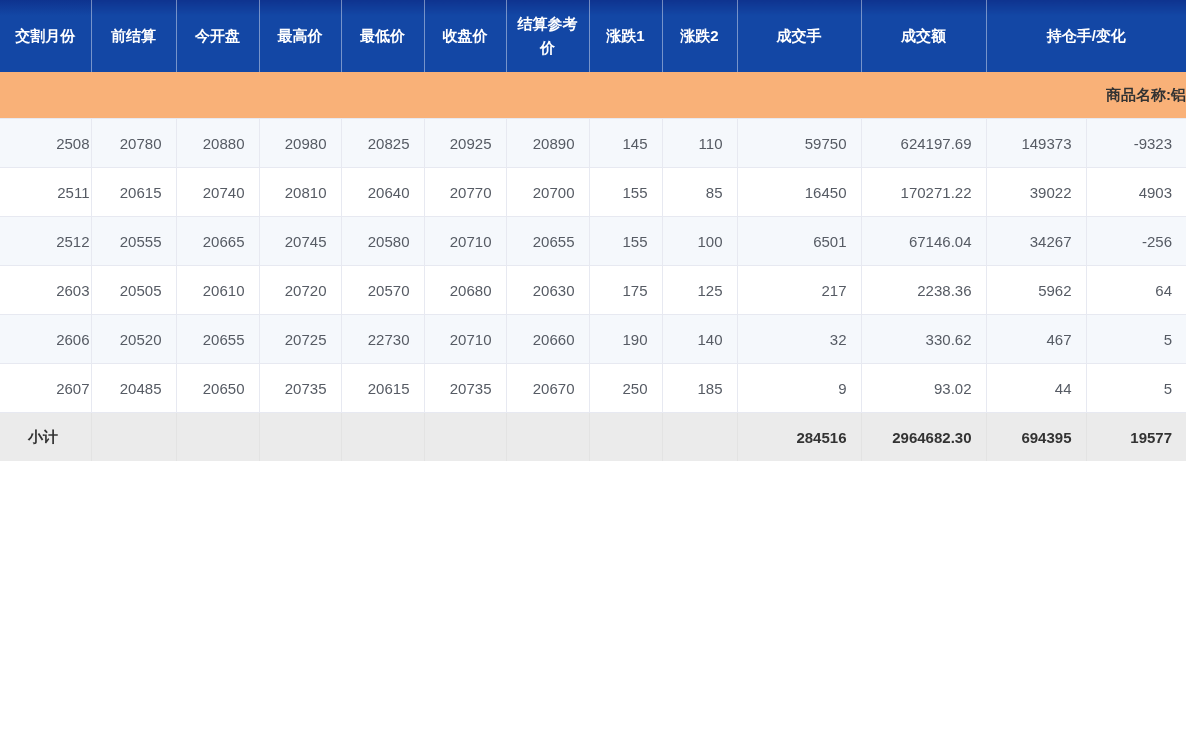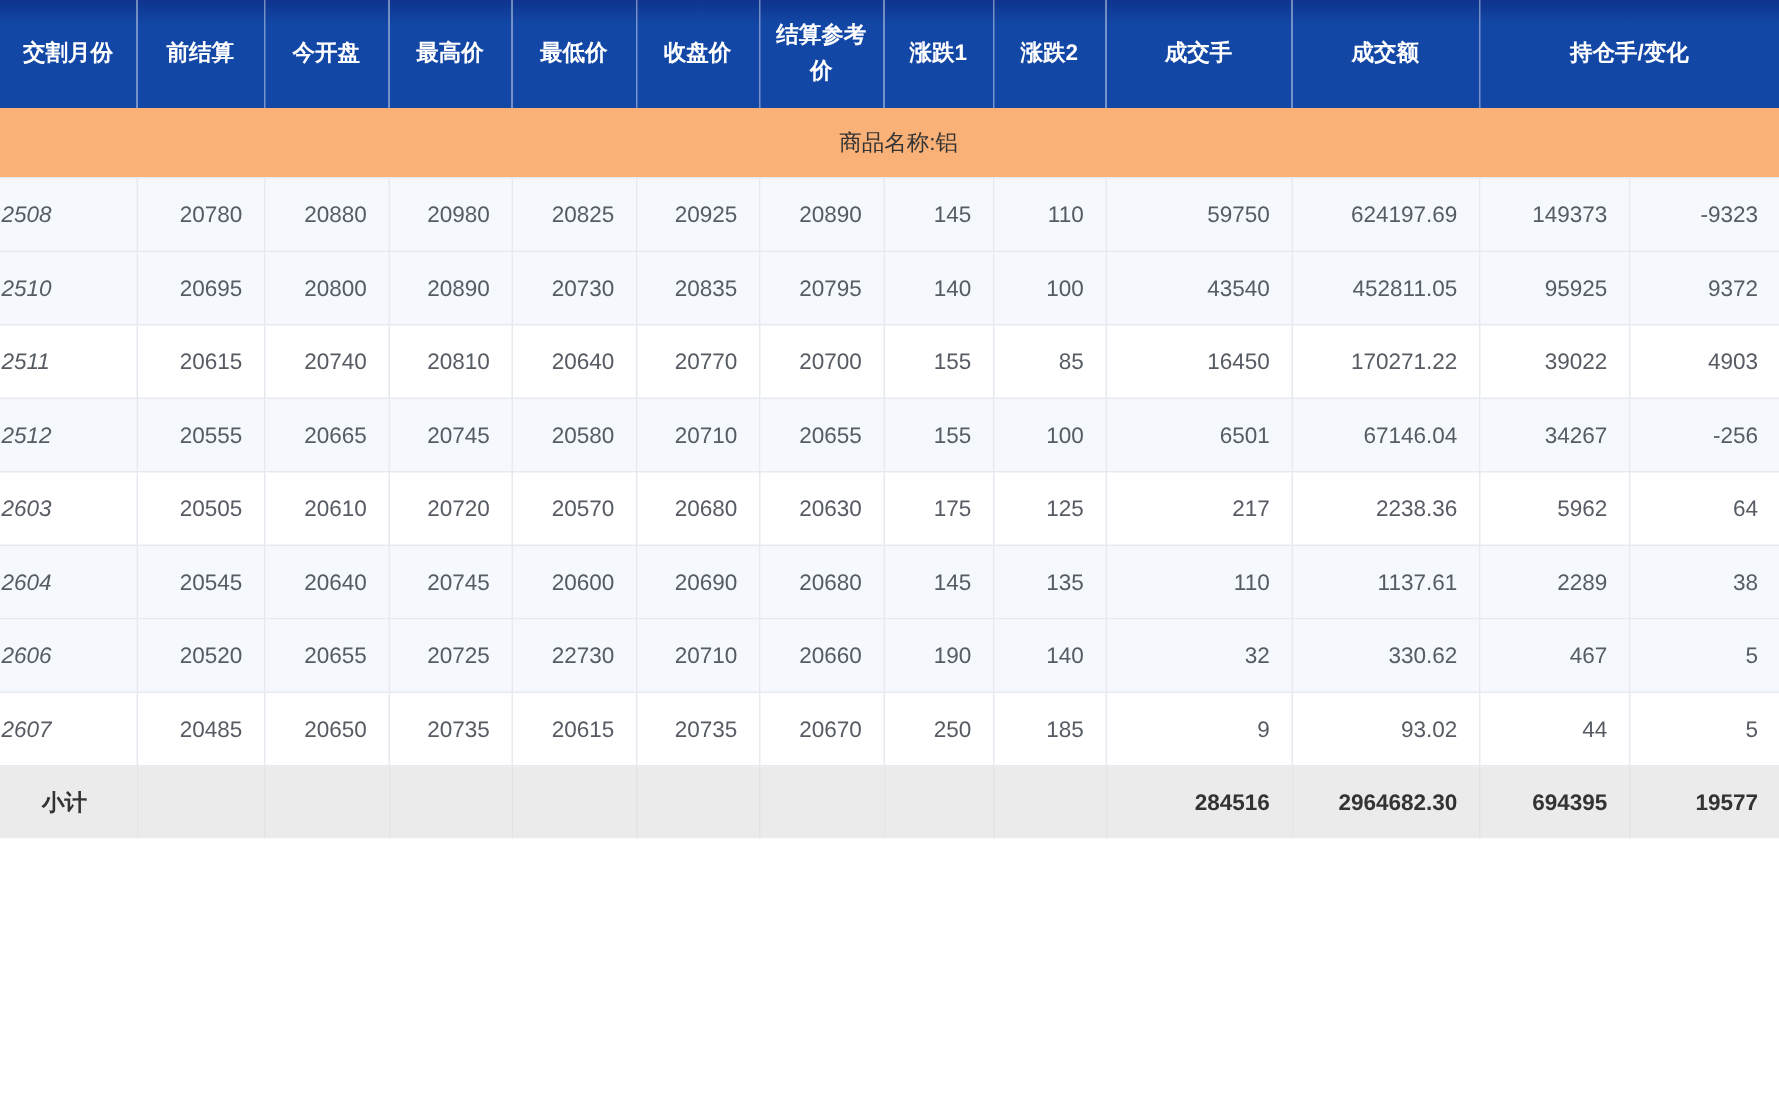--- a/index.html
+++ b/index.html
@@ -12,31 +12,31 @@
   .table-wrap{width:1186px;overflow:hidden;}
   table{border-collapse:collapse;table-layout:fixed;width:1186px;}
   th{
     background:linear-gradient(to bottom,var(--header-bg-top) 0%,var(--header-bg) 22%);
     color:#fff;font-weight:700;font-size:15px;height:72px;text-align:center;
     vertical-align:middle;padding:0 9px;line-height:1.6;
     border-right:1px solid var(--header-divider);
   }
   th:last-child{border-right:none;text-align:center;}
   tr.group-row td{
-    background:var(--group-bg);color:var(--text-dark);font-weight:400;font-size:15px;
-    height:46px;text-align:center;padding:0 0 0 12px;vertical-align:middle;
+    background:var(--group-bg);color:var(--text-dark);font-weight:700;font-size:15px;
+    height:46px;text-align:right;padding:0 0 0 12px;vertical-align:middle;
   }
   tbody td{
     font-size:15px;color:var(--text-data);height:46px;vertical-align:middle;
     border-right:1px solid var(--cell-border);border-bottom:1px solid var(--cell-border);
     background:var(--row-bg);white-space:nowrap;overflow:hidden;
   }
   tbody td:last-child{border-right:none;}
   tbody tr.stripe td{background:var(--stripe-bg);}
-  td.month{text-align:left;font-style:italic;}
+  td.month{text-align:right;}
   td.num{text-align:right;padding-right:14px;}
   tfoot td{
     background:var(--footer-bg);color:var(--text-dark);font-weight:700;font-size:15px;
     height:46px;vertical-align:middle;border-right:1px solid rgba(0,0,0,0.03);white-space:nowrap;
   }
   tfoot td:last-child{border-right:none;}
   tfoot td.label{text-align:left;padding-left:28px;}
   tfoot td.num{text-align:right;padding-right:14px;}
 </style>
 </head>
@@ -87,35 +87,20 @@
           <td class="num">20825</td>
           <td class="num">20925</td>
           <td class="num">20890</td>
           <td class="num">145</td>
           <td class="num">110</td>
           <td class="num">59750</td>
           <td class="num">624197.69</td>
           <td class="num">149373</td>
           <td class="num">-9323</td>
         </tr>
-        <tr class="stripe">
-          <td class="month">2510</td>
-          <td class="num">20695</td>
-          <td class="num">20800</td>
-          <td class="num">20890</td>
-          <td class="num">20730</td>
-          <td class="num">20835</td>
-          <td class="num">20795</td>
-          <td class="num">140</td>
-          <td class="num">100</td>
-          <td class="num">43540</td>
-          <td class="num">452811.05</td>
-          <td class="num">95925</td>
-          <td class="num">9372</td>
-        </tr>
         <tr>
           <td class="month">2511</td>
           <td class="num">20615</td>
           <td class="num">20740</td>
           <td class="num">20810</td>
           <td class="num">20640</td>
           <td class="num">20770</td>
           <td class="num">20700</td>
           <td class="num">155</td>
           <td class="num">85</td>
@@ -146,35 +131,20 @@
           <td class="num">20720</td>
           <td class="num">20570</td>
           <td class="num">20680</td>
           <td class="num">20630</td>
           <td class="num">175</td>
           <td class="num">125</td>
           <td class="num">217</td>
           <td class="num">2238.36</td>
           <td class="num">5962</td>
           <td class="num">64</td>
-        </tr>
-        <tr class="stripe">
-          <td class="month">2604</td>
-          <td class="num">20545</td>
-          <td class="num">20640</td>
-          <td class="num">20745</td>
-          <td class="num">20600</td>
-          <td class="num">20690</td>
-          <td class="num">20680</td>
-          <td class="num">145</td>
-          <td class="num">135</td>
-          <td class="num">110</td>
-          <td class="num">1137.61</td>
-          <td class="num">2289</td>
-          <td class="num">38</td>
         </tr>
         <tr class="stripe">
           <td class="month">2606</td>
           <td class="num">20520</td>
           <td class="num">20655</td>
           <td class="num">20725</td>
           <td class="num">22730</td>
           <td class="num">20710</td>
           <td class="num">20660</td>
           <td class="num">190</td>

